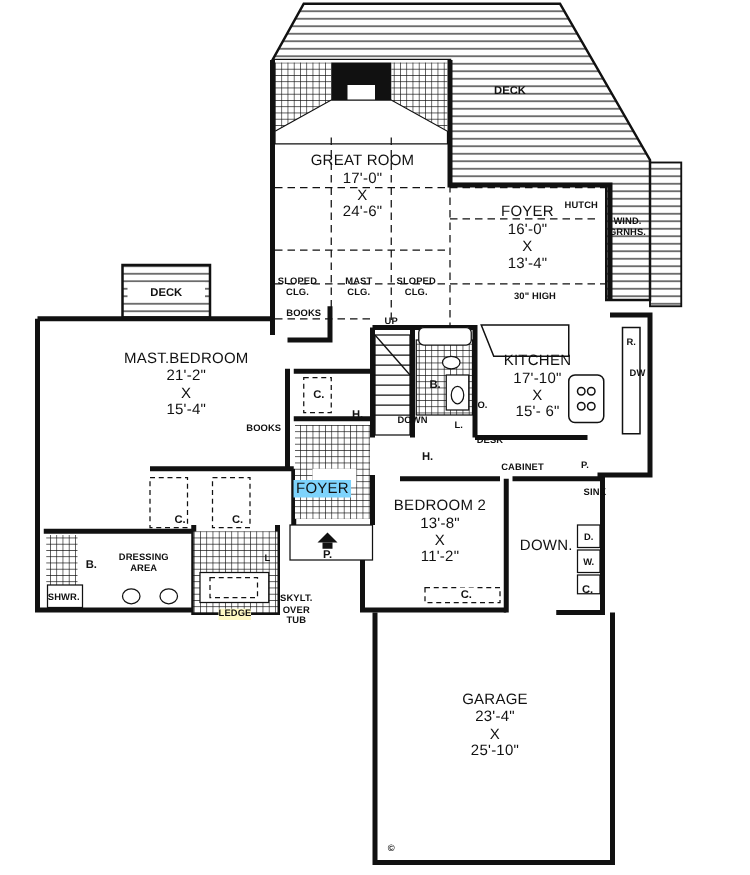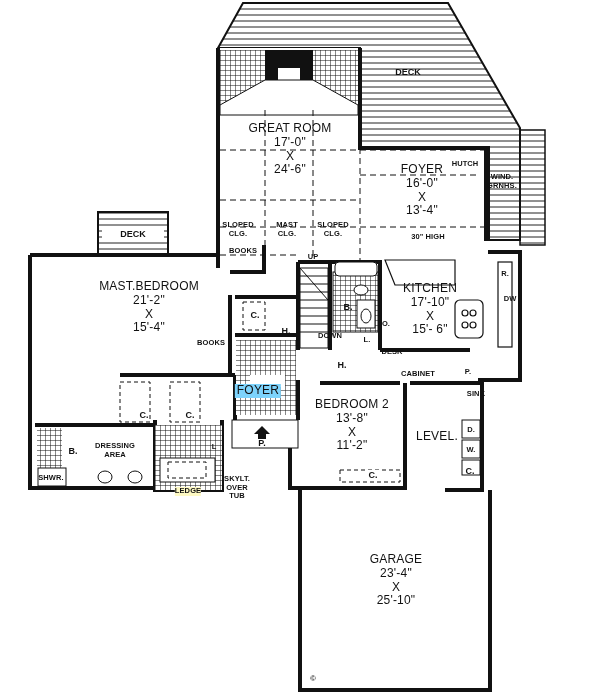--- a/index.html
+++ b/index.html
@@ -235,21 +235,21 @@
 </div>
 
 <div class="lbl big" style="left:352px;top:398px;">
   <div>BEDROOM 2</div>
   <div class="dim">13'-8"</div>
   <div class="dim">X</div>
   <div class="dim">11'-2"</div>
 </div>
 <div class="lbl md" style="left:373px;top:470px;background:#fff;padding:0 2px;">C.</div>
 
-<div class="lbl big" style="left:437px;top:430px;">LEVEL.</div>
+<div class="lbl big" style="left:437px;top:430px;">DOWN.</div>
 <div class="lbl sm" style="left:471px;top:426px;">D.</div>
 <div class="lbl sm" style="left:471px;top:446px;">W.</div>
 <div class="lbl md" style="left:470px;top:466px;">C.</div>
 
 <div class="lbl big" style="left:396px;top:553px;">
   <div>GARAGE</div>
   <div class="dim">23'-4"</div>
   <div class="dim">X</div>
   <div class="dim">25'-10"</div>
 </div>

